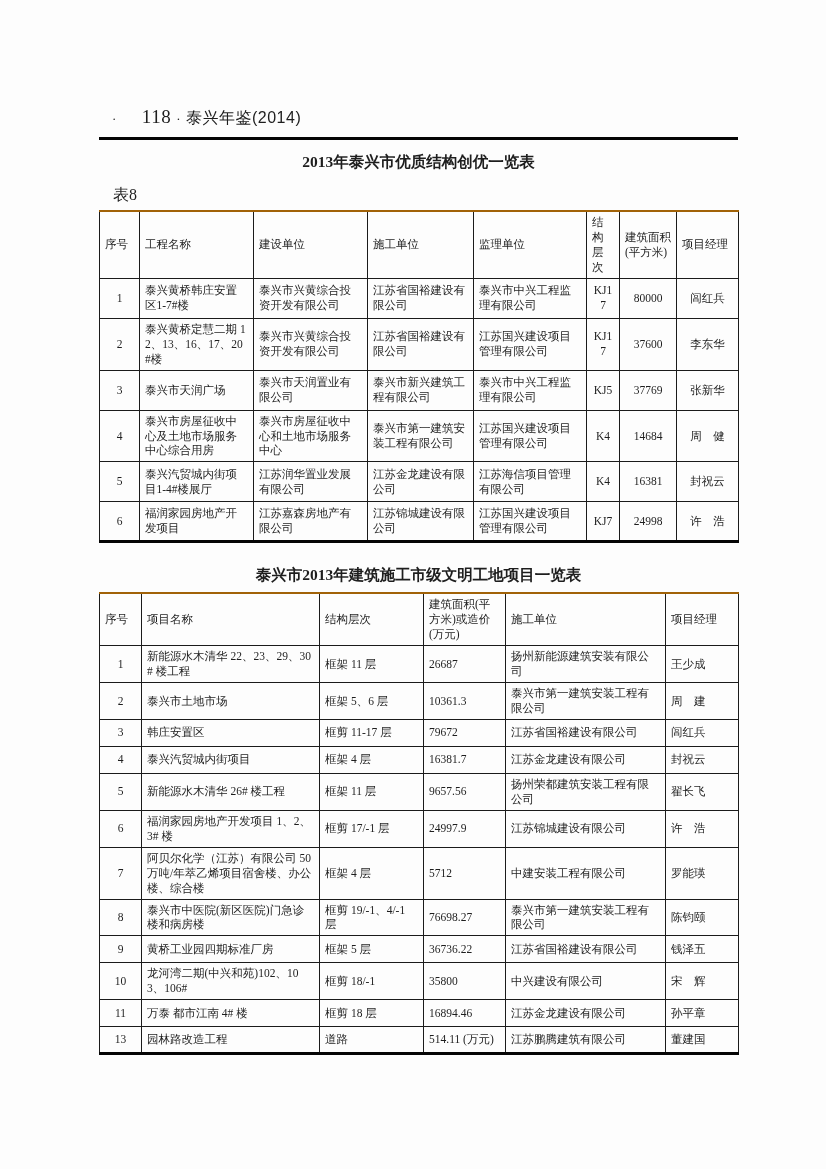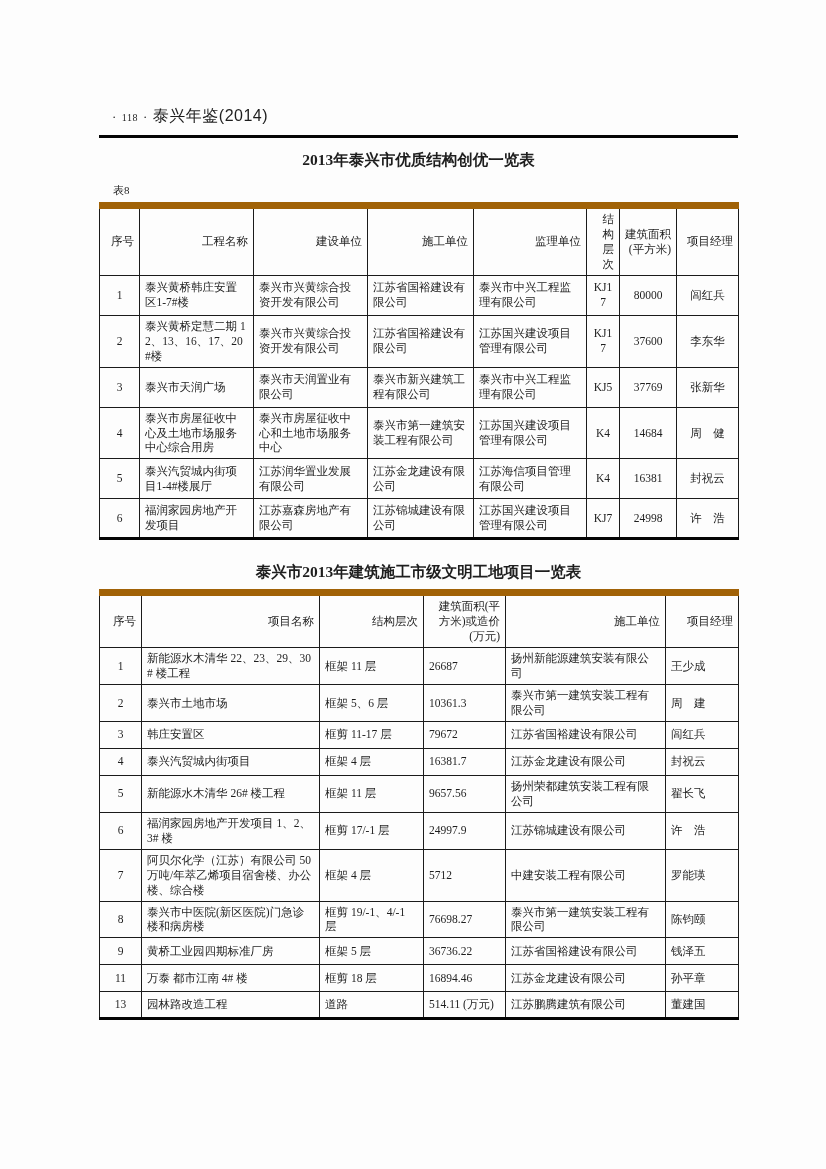--- a/index.html
+++ b/index.html
@@ -8,44 +8,44 @@
     width:826px; height:1169px;
     background:#fdfdfd;
     font-family:"Liberation Serif","DejaVu Serif",serif;
     color:#1e1e1e;
     position:relative;
   }
   .content { position:absolute; left:99px; top:106px; width:639px; }
 
   .page-header { display:flex; align-items:baseline; font-size:13.5px; padding-left:8px; letter-spacing:0.5px; }
   .page-header .dot { font-size:13px; margin:0 5px; }
-  .page-header .pagenum { font-size:10px; }
+  .page-header .pagenum { font-size:19px;margin-left:20px; }
   .page-header .book { font-family:"Liberation Sans","DejaVu Sans",sans-serif; font-weight:normal; font-size:16px; }
   .header-rule { border:none; border-top:3px solid #050505; margin:8px 0 0 0; }
 
   .section-title {
     text-align:center;
     font-family:Liberation Serif, serif;
     font-weight:bold; font-size:15.5px;
     margin:12px 0 6px 0;
   }
-  .table-label { font-size:11px; margin:12px 0 4px 14px; }
+  .table-label { font-size:16px; margin:12px 0 4px 14px; }
 
   table {
     width:639px; border-collapse:collapse; table-layout:fixed;
     font-size:11.5px; line-height:1.3;
   }
   th, td {
     border:1px solid #1b1b1b;
     padding:3px 5px;
     vertical-align:middle;
     font-weight:normal;
     word-break:break-all;
   }
-  thead th { border-top:7px solid #a16207; text-align:right; }
+  thead th { border-top:2px solid #a16207; text-align:left; }
   tbody tr:last-child td { border-bottom:3px solid #050505; }
 
   .t8 thead th { height:46px; }
   .t8 tbody td { height:40px; }
   .t8 tbody td:nth-child(1),
   .t8 tbody td:nth-child(6),
   .t8 tbody td:nth-child(7),
   .t8 tbody td:nth-child(8) { text-align:center; }
 
   .section2 { margin-top:22px; }
@@ -245,20 +245,28 @@
           </tr>
           <tr>
             <td>9</td>
             <td>黄桥工业园四期标准厂房</td>
             <td>框架 5 层</td>
             <td>36736.22</td>
             <td>江苏省国裕建设有限公司</td>
             <td>钱泽五</td>
           </tr>
           <tr>
+            <td>10</td>
+            <td>龙河湾二期(中兴和苑)102、103、106#</td>
+            <td>框剪 18/-1</td>
+            <td>35800</td>
+            <td>中兴建设有限公司</td>
+            <td>宋　辉</td>
+          </tr>
+          <tr>
             <td>11</td>
             <td>万泰 都市江南 4# 楼</td>
             <td>框剪 18 层</td>
             <td>16894.46</td>
             <td>江苏金龙建设有限公司</td>
             <td>孙平章</td>
           </tr>
           <tr>
             <td>13</td>
             <td>园林路改造工程</td>

